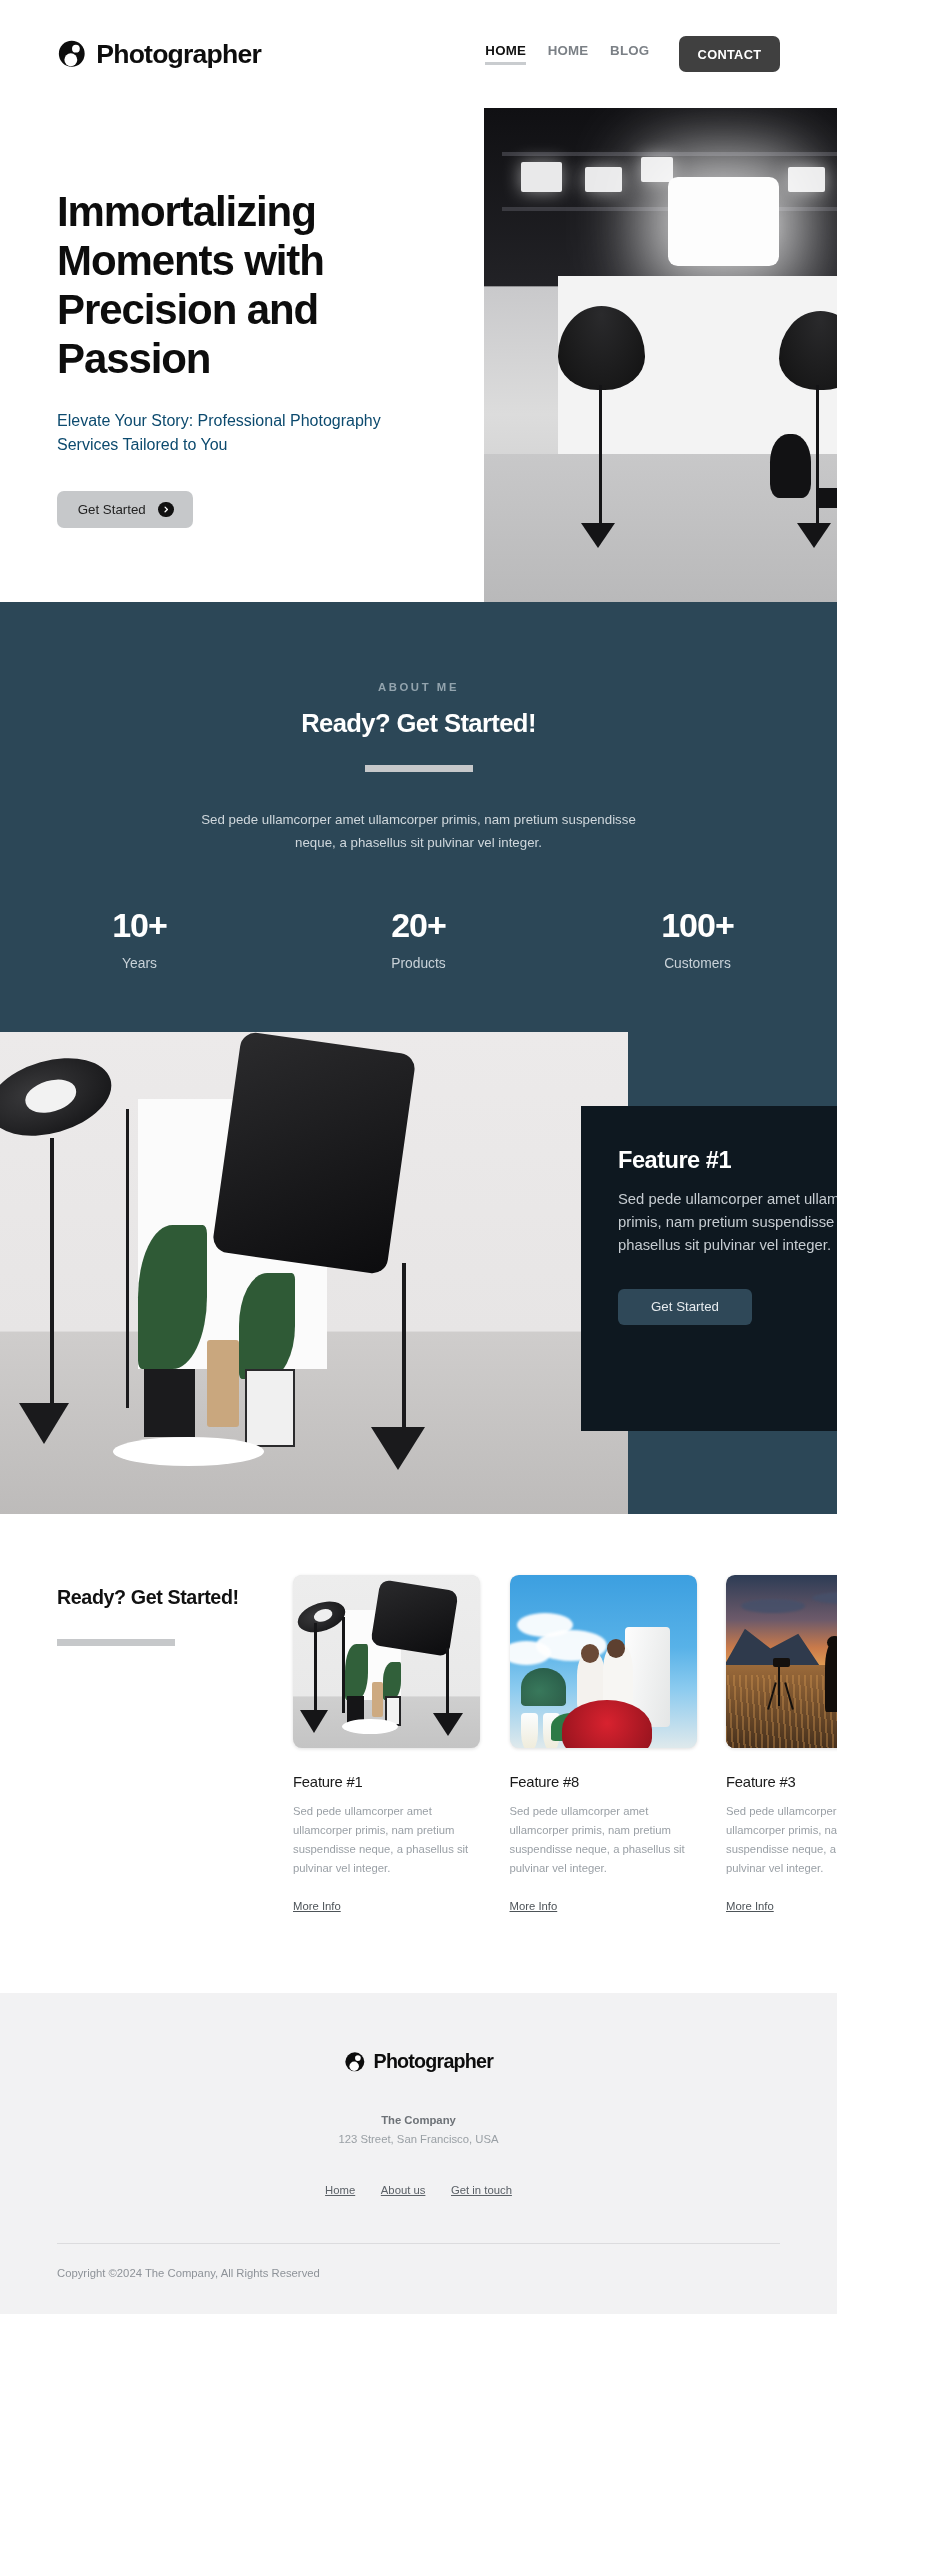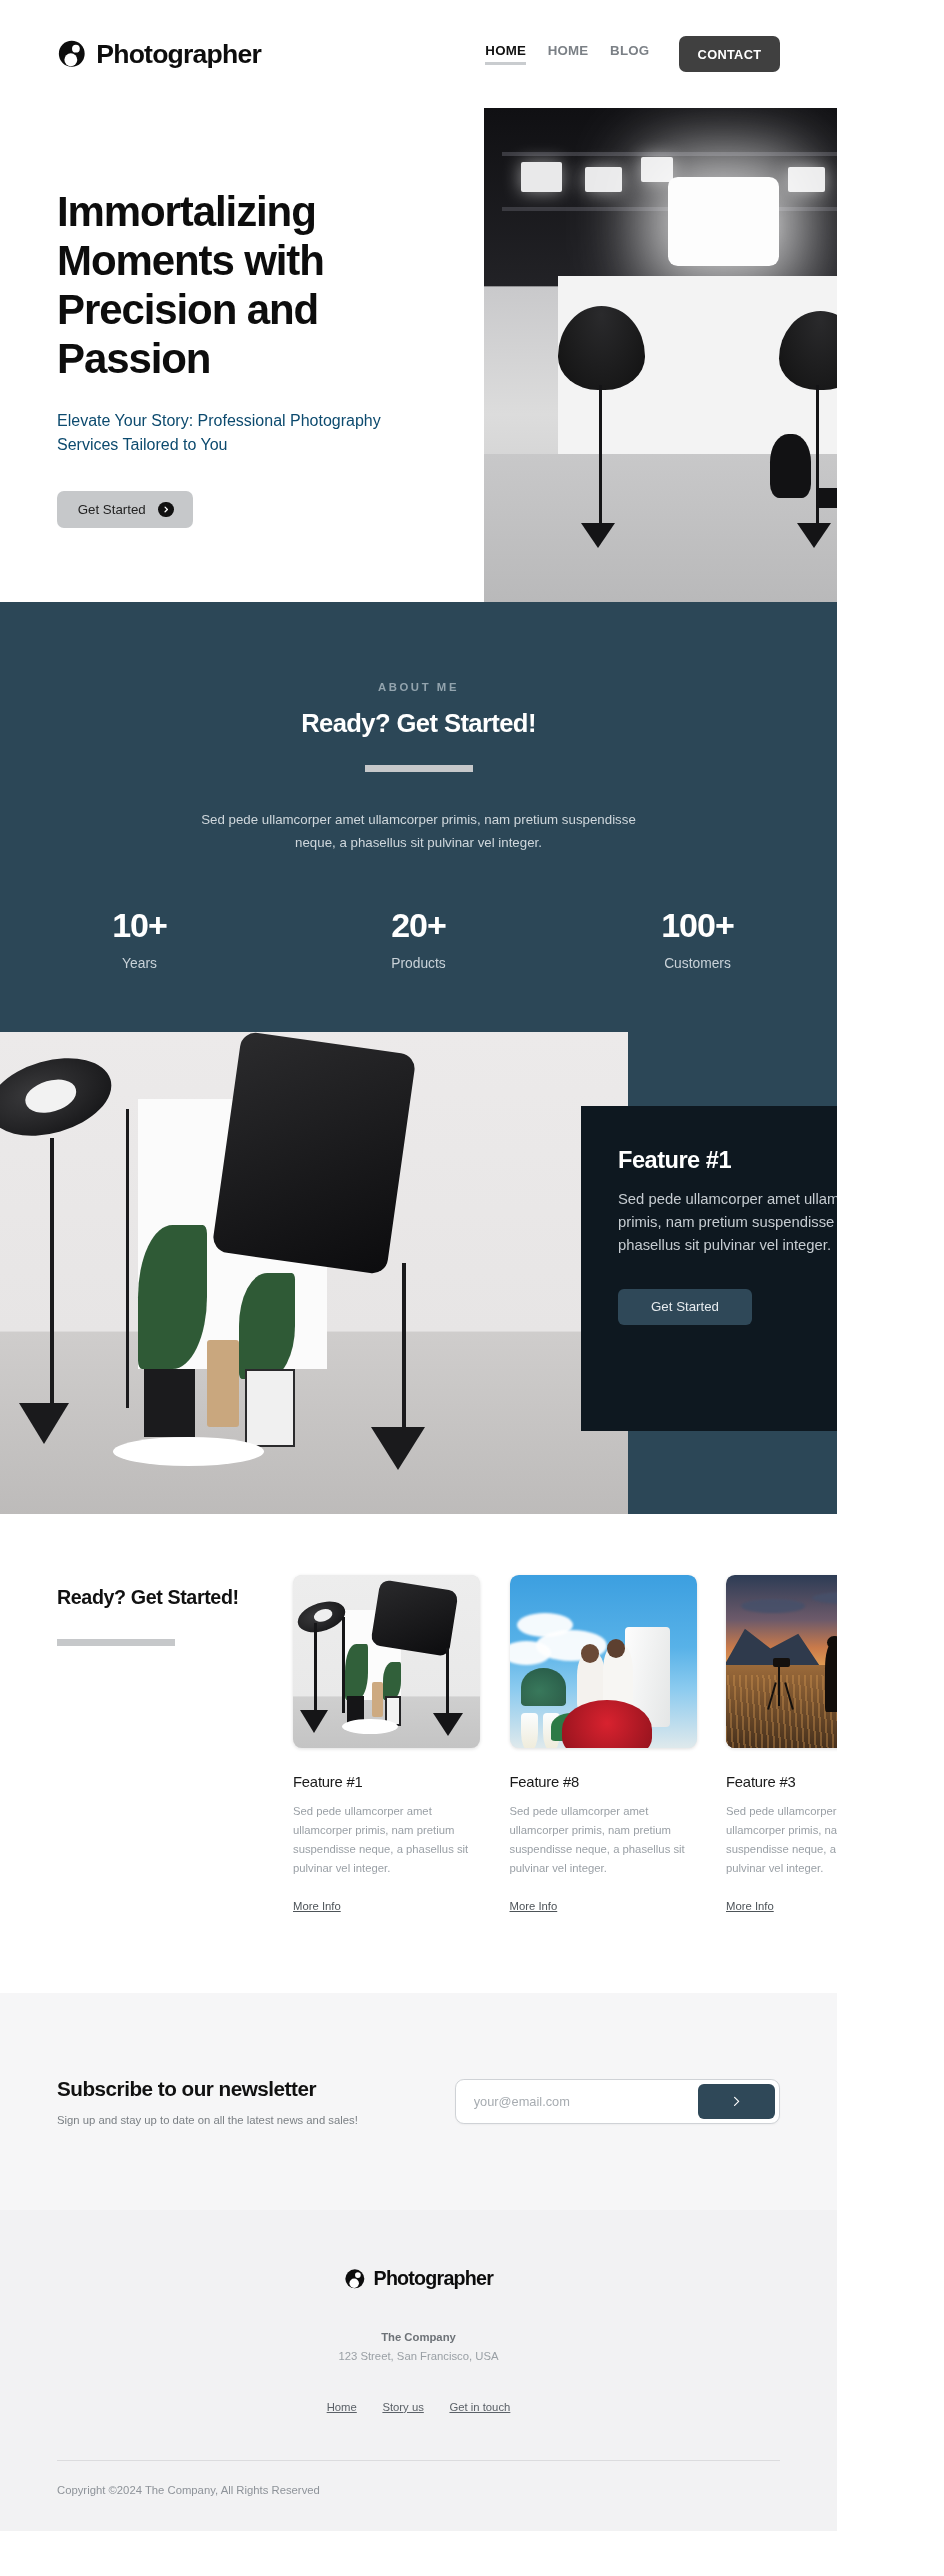--- a/index.html
+++ b/index.html
@@ -466,55 +466,39 @@
           </div>
         </div>
         <h3>Feature #3</h3>
         <p>Sed pede ullamcorper amet ullamcorper primis, nam pretium suspendisse neque, a phasellus sit pulvinar vel integer.</p>
         <a class="more" href="#">More Info</a>
       </article>
 
     </div>
   </section>
 
-  <section class="newsletter">
-    <div class="nl-left">
-      <div class="nl-title">Subscribe to our newsletter</div>
-      <div class="nl-sub">Sign up and stay up to date on all the latest news and sales!</div>
-    </div>
-    <div class="nl-form">
-      <input class="nl-input" type="text" placeholder="your@email.com" style="">
-      <button class="nl-submit">
-        <span>
-          <svg viewBox="0 0 12 12" width="10.8" height="10.8" aria-hidden="true">
-            <path d="M4 1.5 L8.5 6 L4 10.5" stroke="#ffffff" stroke-width="1.3" fill="none" stroke-linecap="round" stroke-linejoin="round"></path>
-          </svg>
-        </span>
-      </button>
-    </div>
-  </section>
 
   <footer class="footer">
     <div class="footer-brand">
       <span class="logo-mark">
         <svg viewBox="0 0 32 32" width="21.7" height="21.7" aria-hidden="true">
           <circle cx="16" cy="16" r="14" fill="#0d0d0d"></circle>
           <circle cx="20.5" cy="10.5" r="4.2" fill="#ffffff"></circle>
           <circle cx="15" cy="22.5" r="7" fill="#ffffff"></circle>
         </svg>
       </span>
       <span class="brand-name">Photographer</span>
     </div>
 
     <div class="footer-company">The Company</div>
     <div class="footer-address">123 Street, San Francisco, USA</div>
 
     <div class="footer-links">
       <a href="#">Home</a>
-      <a href="#">Story us</a>
+      <a href="#">About us</a>
       <a href="#">Get in touch</a>
     </div>
 
     <div class="footer-divider"></div>
     <div class="copyright">Copyright ©2024 The Company, All Rights Reserved</div>
   </footer>
 
 </div>
 
 

